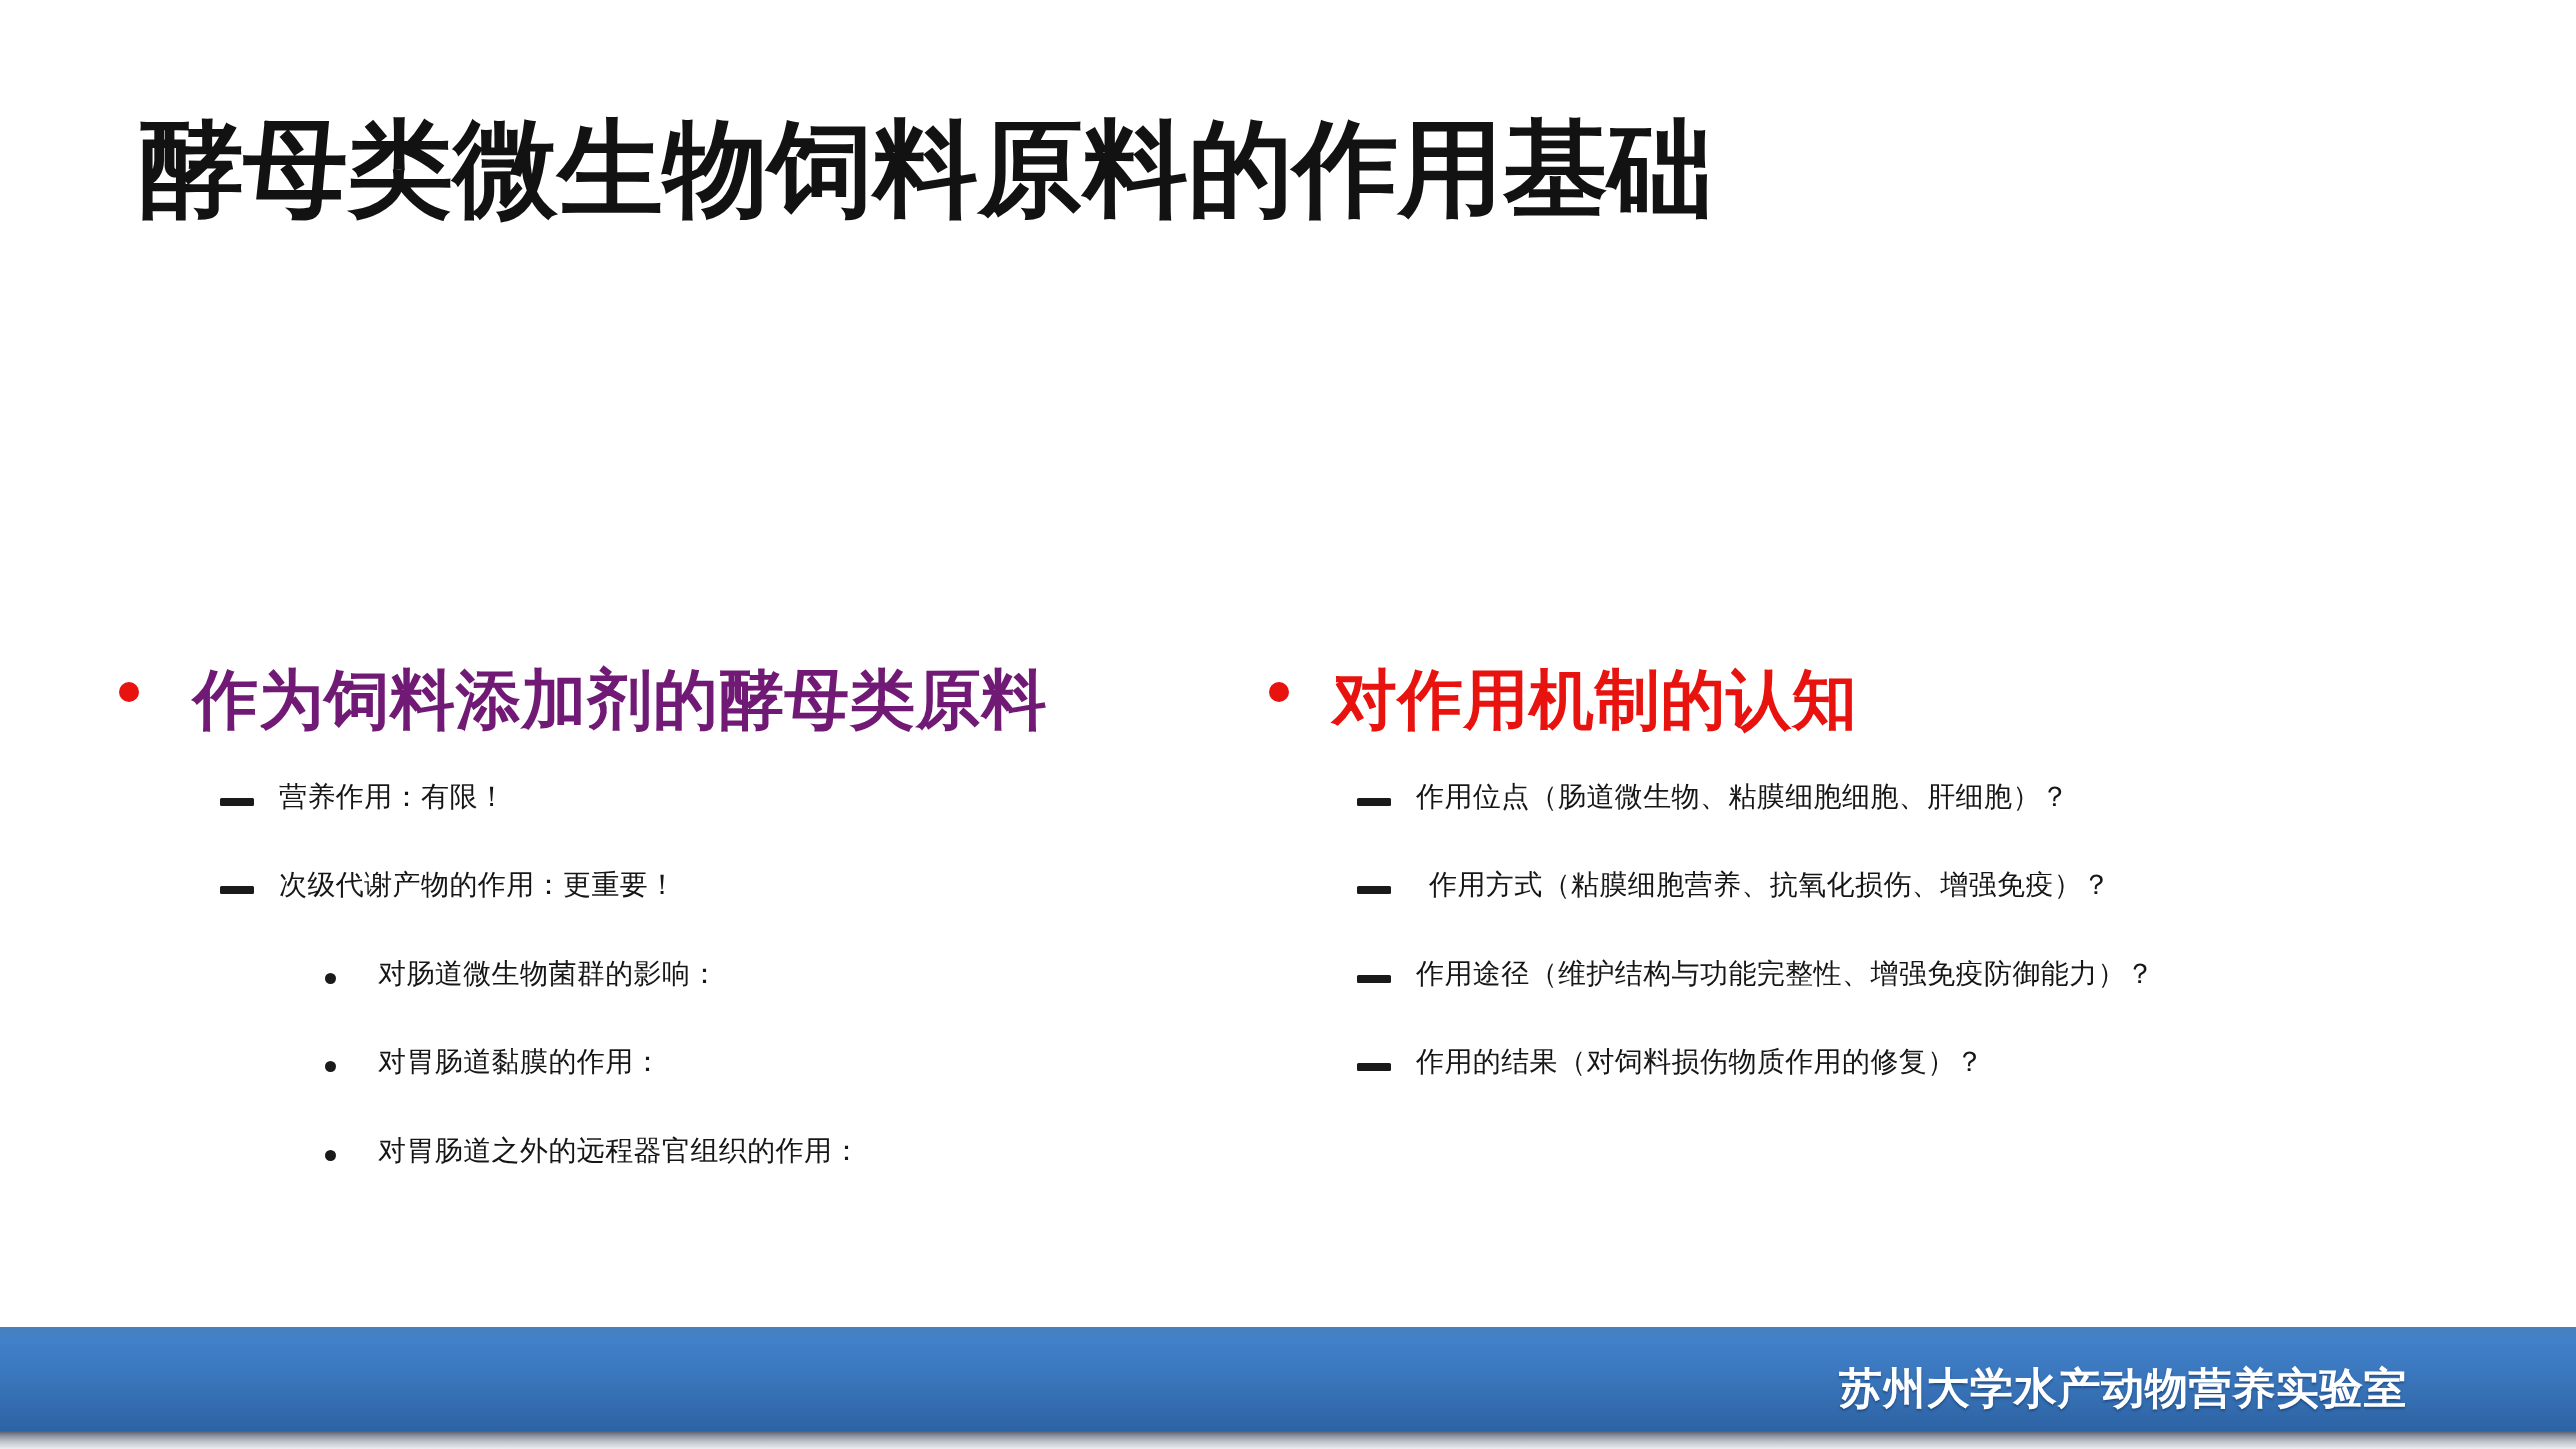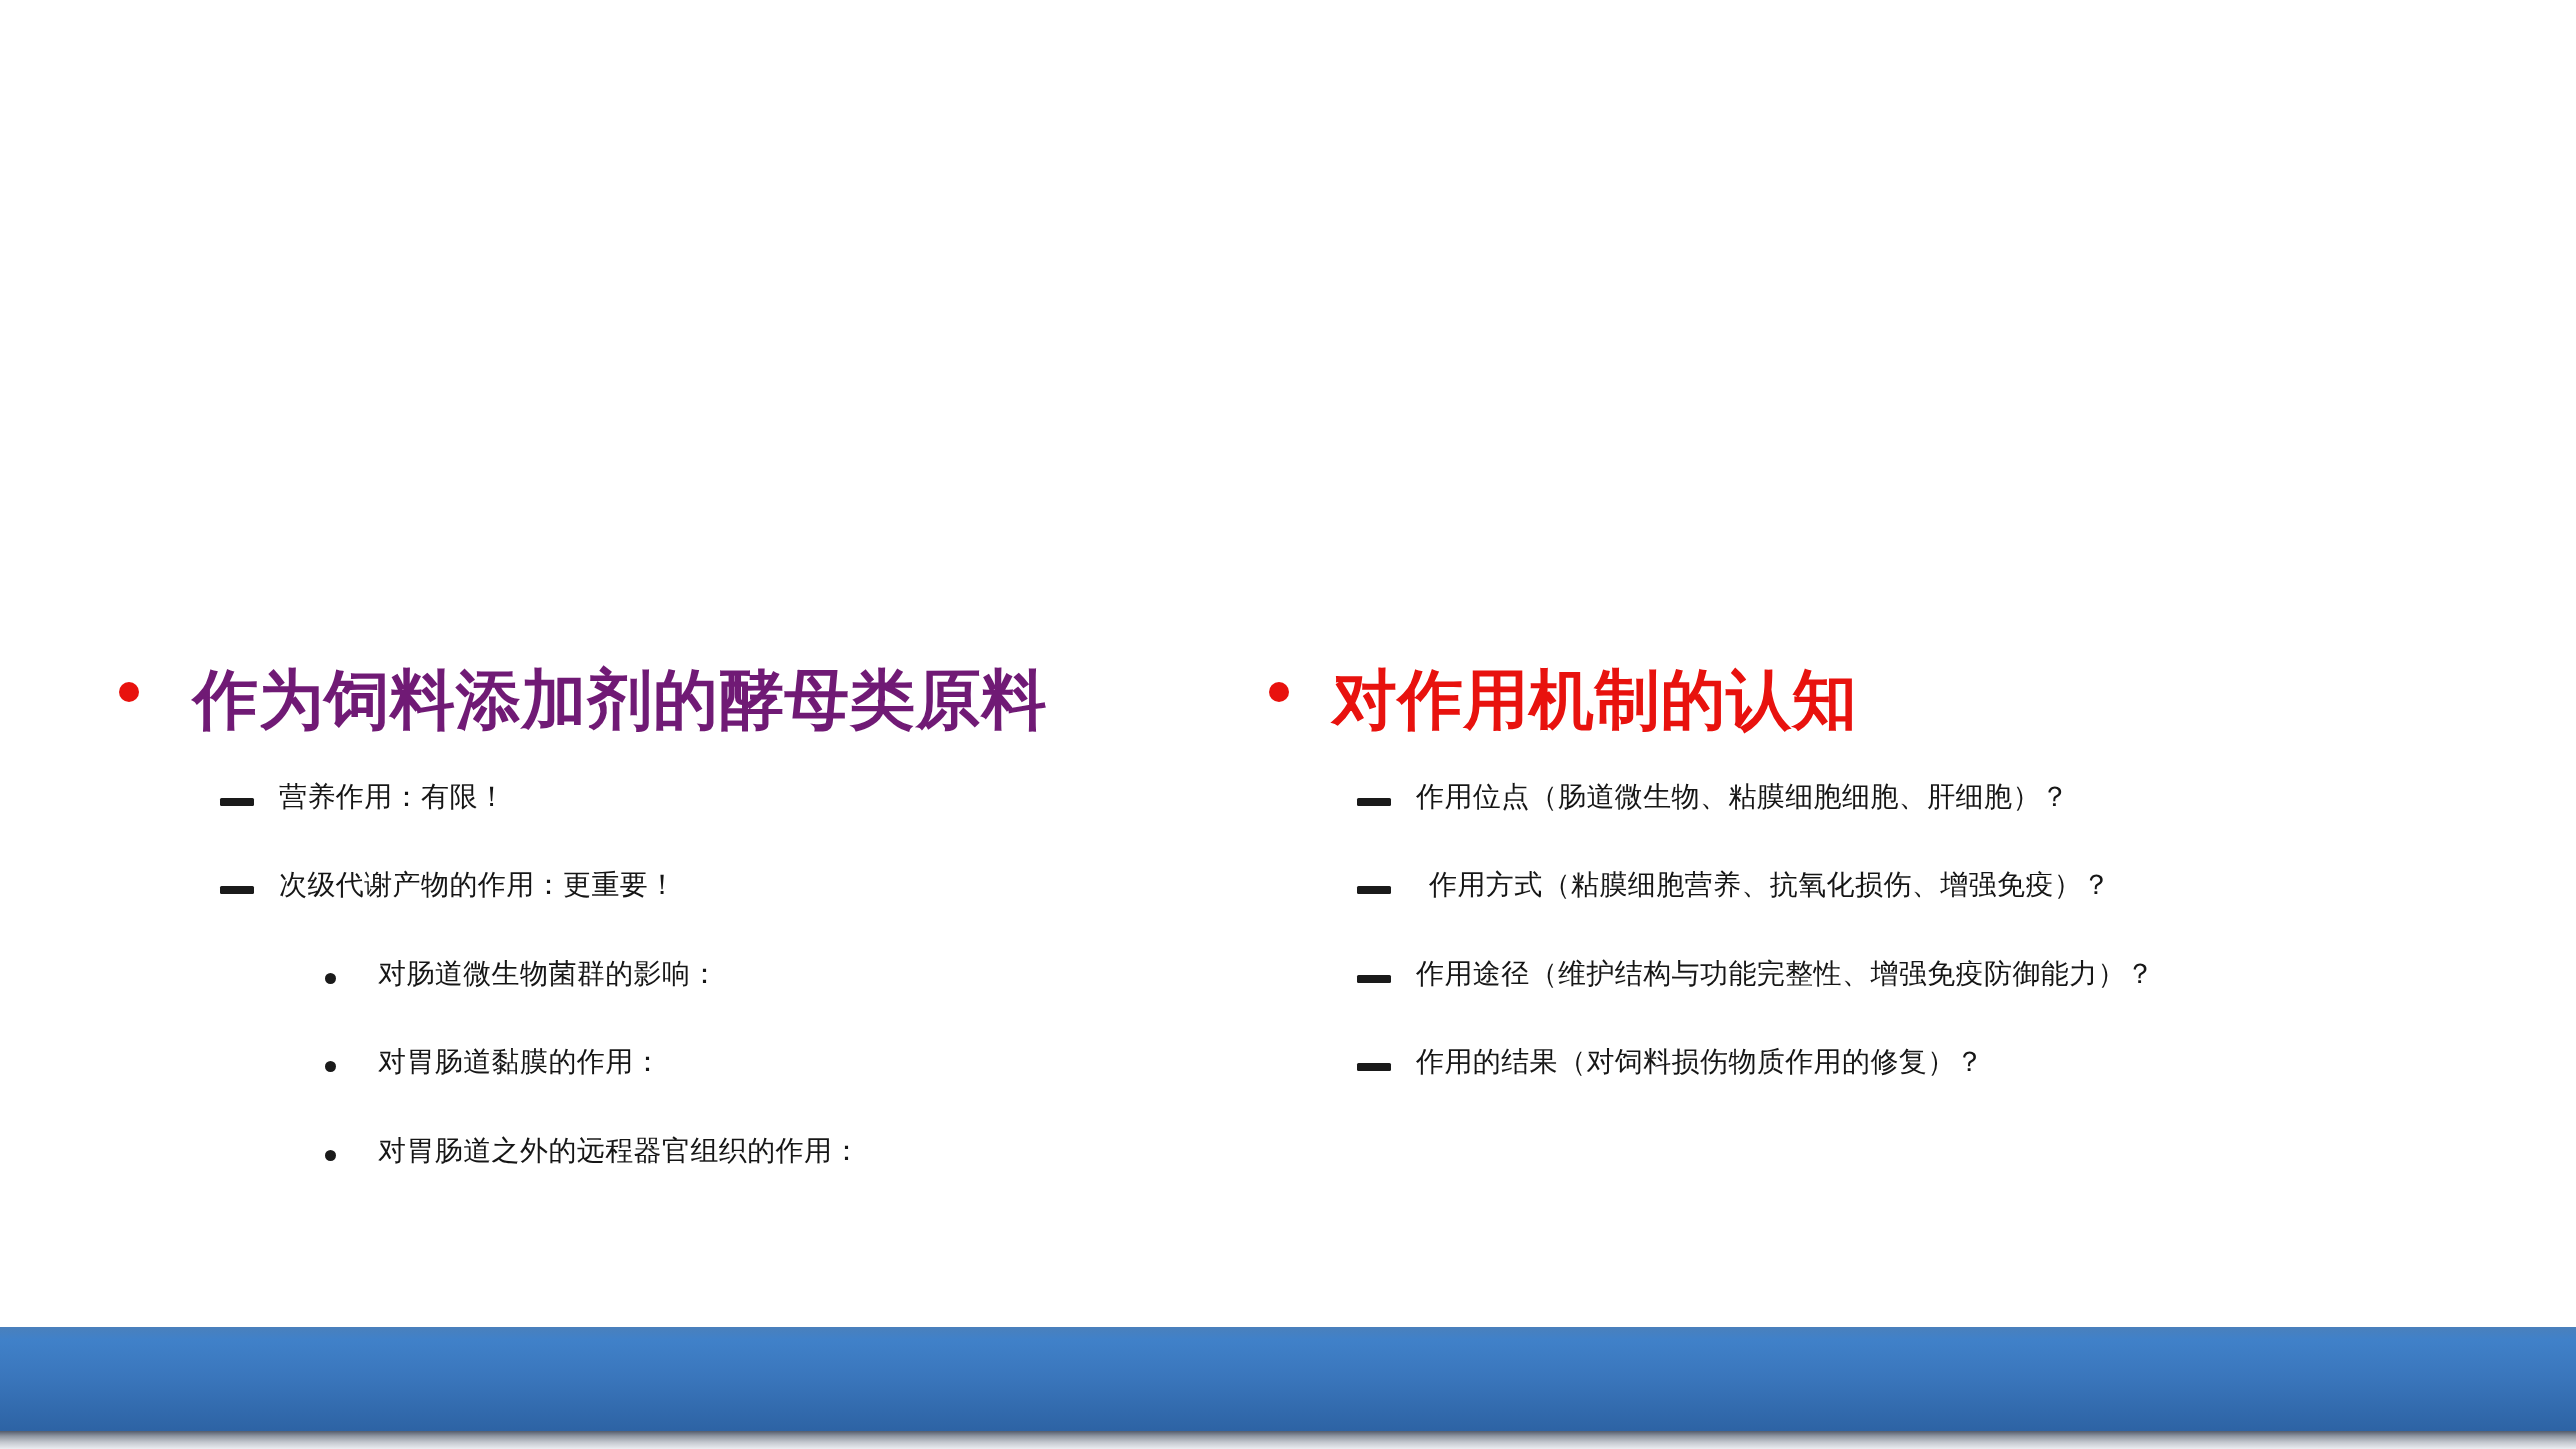--- a/index.html
+++ b/index.html
@@ -31,20 +31,21 @@
   .footer-label.l2{left:1839px;top:1360px;font-size:43px;}
 
   
   .wm{position:absolute;right:0;bottom:0;width:309px;height:125px;overflow:hidden;}
 </style>
 </head>
 <body>
 
 <div class="slide">
 
+  <div class="title">酵母类微生物饲料原料的作用基础</div>
 
   <div>
     <span class="red-dot" style="left:119px;top:682px;background:#e8120e;"></span>
     <div class="heading" style="left:193px;top:656px;color:#701a75;">作为饲料添加剂的酵母类原料</div>
 
     <span class="dash" style="left:220px;top:798px;"></span>
     <div class="row-text" style="left:279px;top:778px;">营养作用：有限！</div>
 
     <span class="dash" style="left:220px;top:886px;"></span>
     <div class="row-text" style="left:279px;top:866px;">次级代谢产物的作用：更重要！</div>
@@ -71,20 +72,21 @@
 
     <span class="dash" style="left:1357px;top:975px;"></span>
     <div class="row-text" style="left:1416px;top:955px;">作用途径（维护结构与功能完整性、增强免疫防御能力）？</div>
 
     <span class="dash" style="left:1357px;top:1063px;"></span>
     <div class="row-text" style="left:1416px;top:1043px;">作用的结果（对饲料损伤物质作用的修复）？</div>
   </div>
 
   <div class="footer-bar"></div>
   <div class="footer-edge"></div>
+  <div class="footer-label l2">苏州大学水产动物营养实验室</div>
 
   <div class="wm">
     
     
     
   </div>
 
 </div>
 
 

